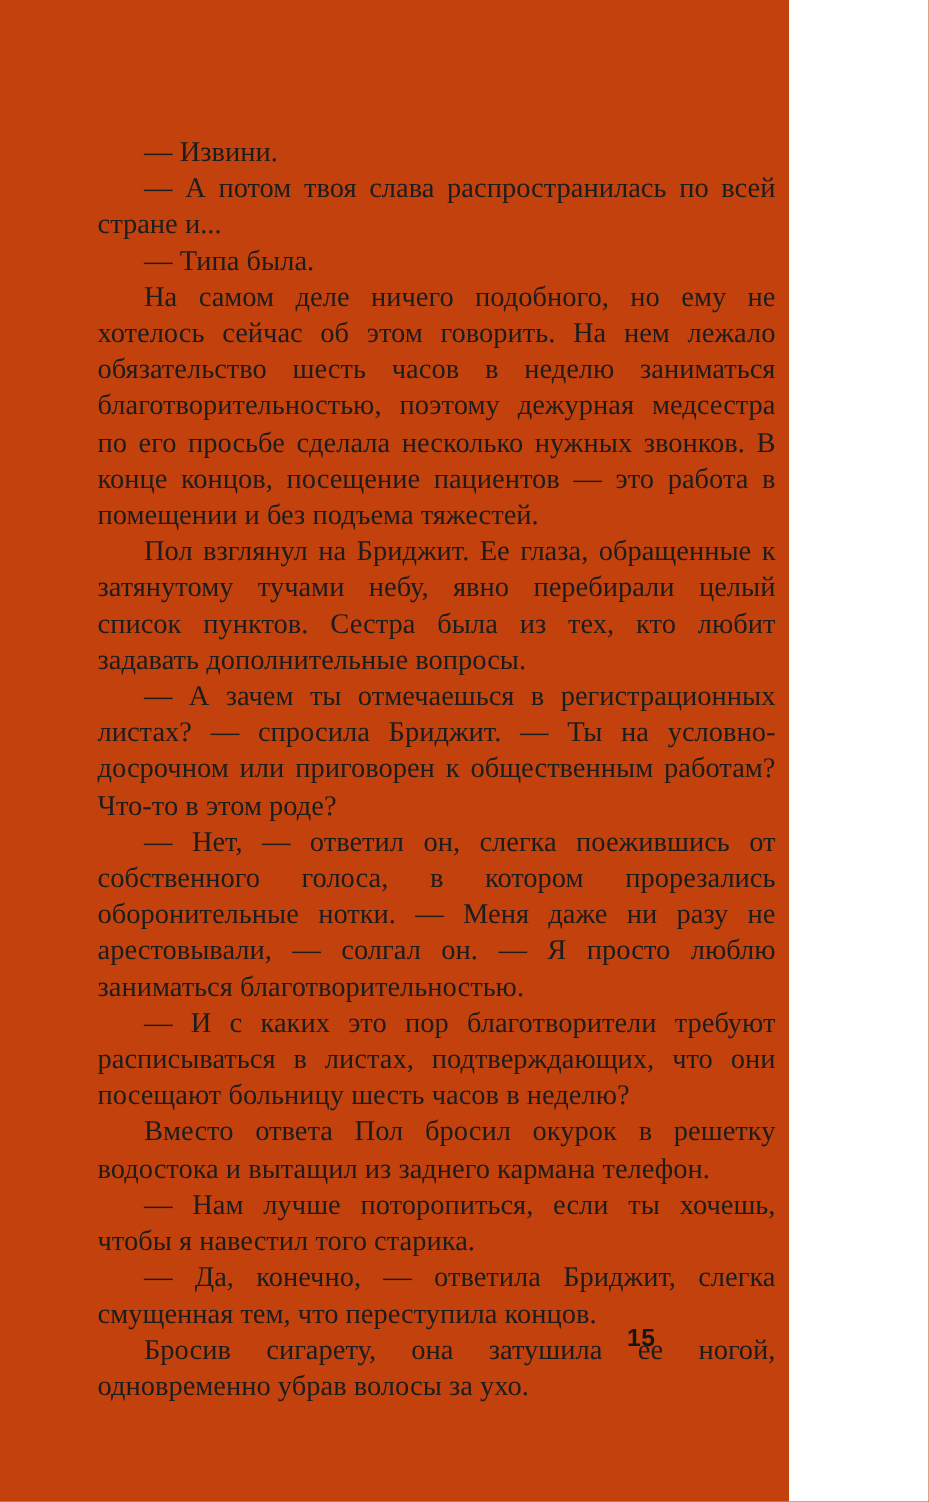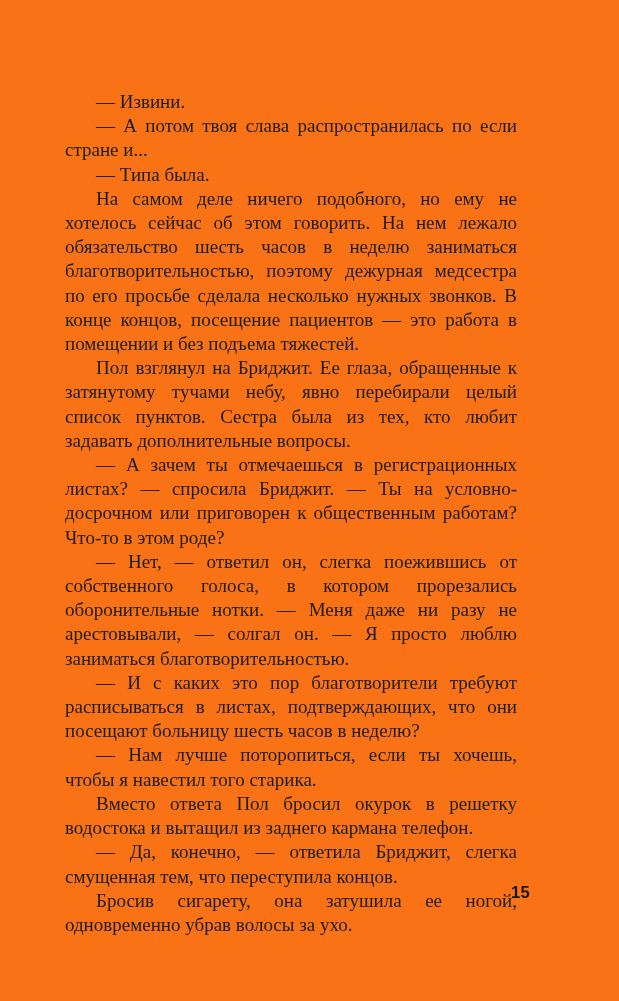--- a/index.html
+++ b/index.html
@@ -7,23 +7,23 @@
     padding: 0;
   }
   body {
     width: 619px;
     height: 1001px;
     background: #ffffff;
     overflow: hidden;
   }
   .page {
     position: relative;
-    width: 619px;
+    width: 526px;
     height: 1001px;
-    background: #f97316;
+    background: #c2410c;
     font-family: "Liberation Serif", serif;
     color: #1d1d1d;
     overflow: hidden;
   }
   .text-block {
     position: absolute;
     left: 65px;
     top: 90px;
     width: 452px;
     font-size: 19px;
@@ -47,26 +47,26 @@
     letter-spacing: 0.3px;
     color: #161616;
   }
 </style>
 </head>
 <body>
 
 <div class="page">
   <div class="text-block">
     <p>— Извини.</p>
-    <p>— А потом твоя слава распространилась по если стра­не и...</p>
+    <p>— А потом твоя слава распространилась по всей стра­не и...</p>
     <p>— Типа была.</p>
     <p>На самом деле ничего подобного, но ему не хотелось сейчас об этом говорить. На нем лежало обязательство шесть часов в неделю заниматься благотворительностью, поэтому дежурная медсестра по его просьбе сделала не­сколько нужных звонков. В конце концов, посещение пациентов — это работа в помещении и без подъема тяжестей.</p>
     <p>Пол взглянул на Бриджит. Ее глаза, обращенные к за­тянутому тучами небу, явно перебирали целый список пунктов. Сестра была из тех, кто любит задавать дополни­тельные вопросы.</p>
     <p>— А зачем ты отмечаешься в регистрационных листах? — спросила Бриджит. — Ты на условно-досрочном или при­говорен к общественным работам? Что-то в этом роде?</p>
     <p>— Нет, — ответил он, слегка поежившись от собствен­ного голоса, в котором прорезались оборонительные нот­ки. — Меня даже ни разу не арестовывали, — солгал он. — Я просто люблю заниматься благотворительностью.</p>
     <p>— И с каких это пор благотворители требуют расписы­ваться в листах, подтверждающих, что они посещают больницу шесть часов в неделю?</p>
+    <p>Вместо ответа Пол бросил окурок в решетку водостока и вытащил из заднего кармана телефон.</p>
     <p>— Нам лучше поторопиться, если ты хочешь, чтобы я навестил того старика.</p>
-    <p>Вместо ответа Пол бросил окурок в решетку водостока и вытащил из заднего кармана телефон.</p>
     <p>— Да, конечно, — ответила Бриджит, слегка смущенная тем, что переступила концов.</p>
     <p>Бросив сигарету, она затушила ее ногой, одновременно убрав волосы за ухо.</p>
   </div>
   <div class="page-number">15</div>
 </div>
 
 </body></html>

